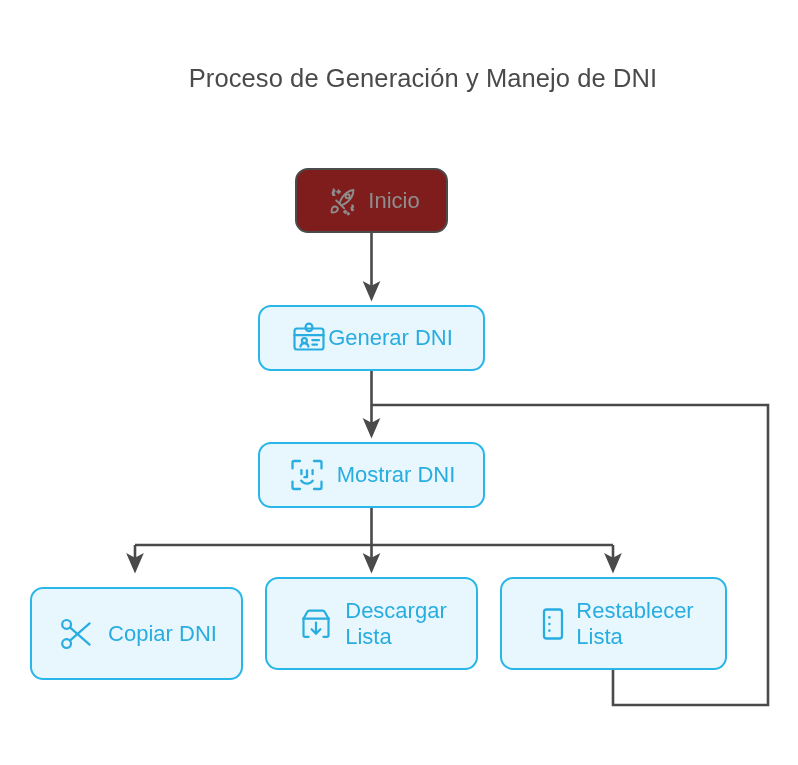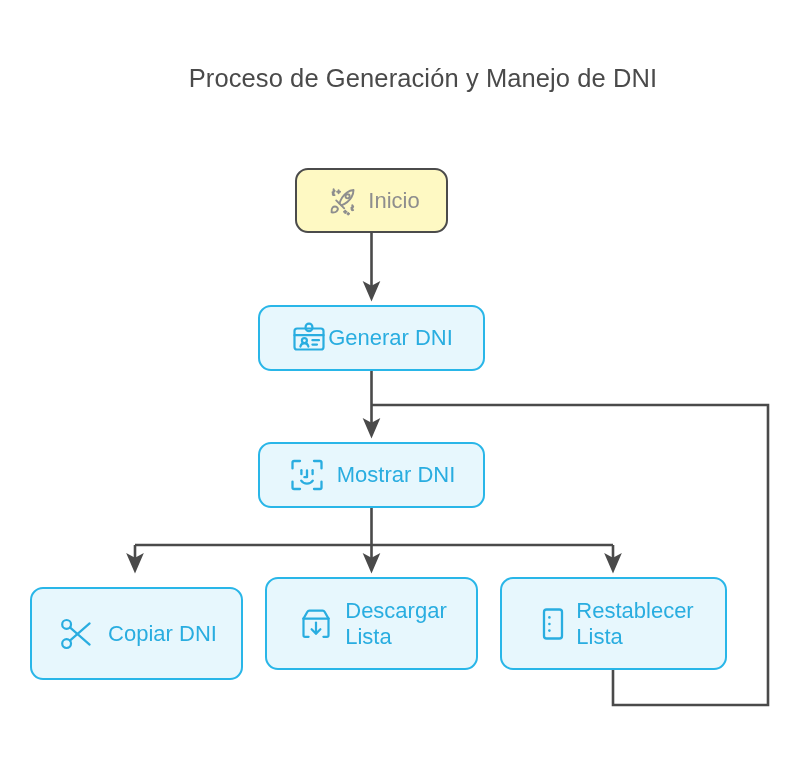--- a/index.html
+++ b/index.html
@@ -56,21 +56,21 @@
     justify-content: center;
     line-height: 0;
   }
   .node-label {
     font-size: 22px;
     line-height: 1.18;
     white-space: pre-line;
   }
   
   .node.start {
-    background: #fef9c3;
+    background: #7f1d1d;
     border-color: #4b4b4b;
   }
   .node.start .node-label {
     color: #8e8e8e;
   }
   
   .node.action {
     background: #e7f7fd;
     border-color: #29b6e8;
   }

